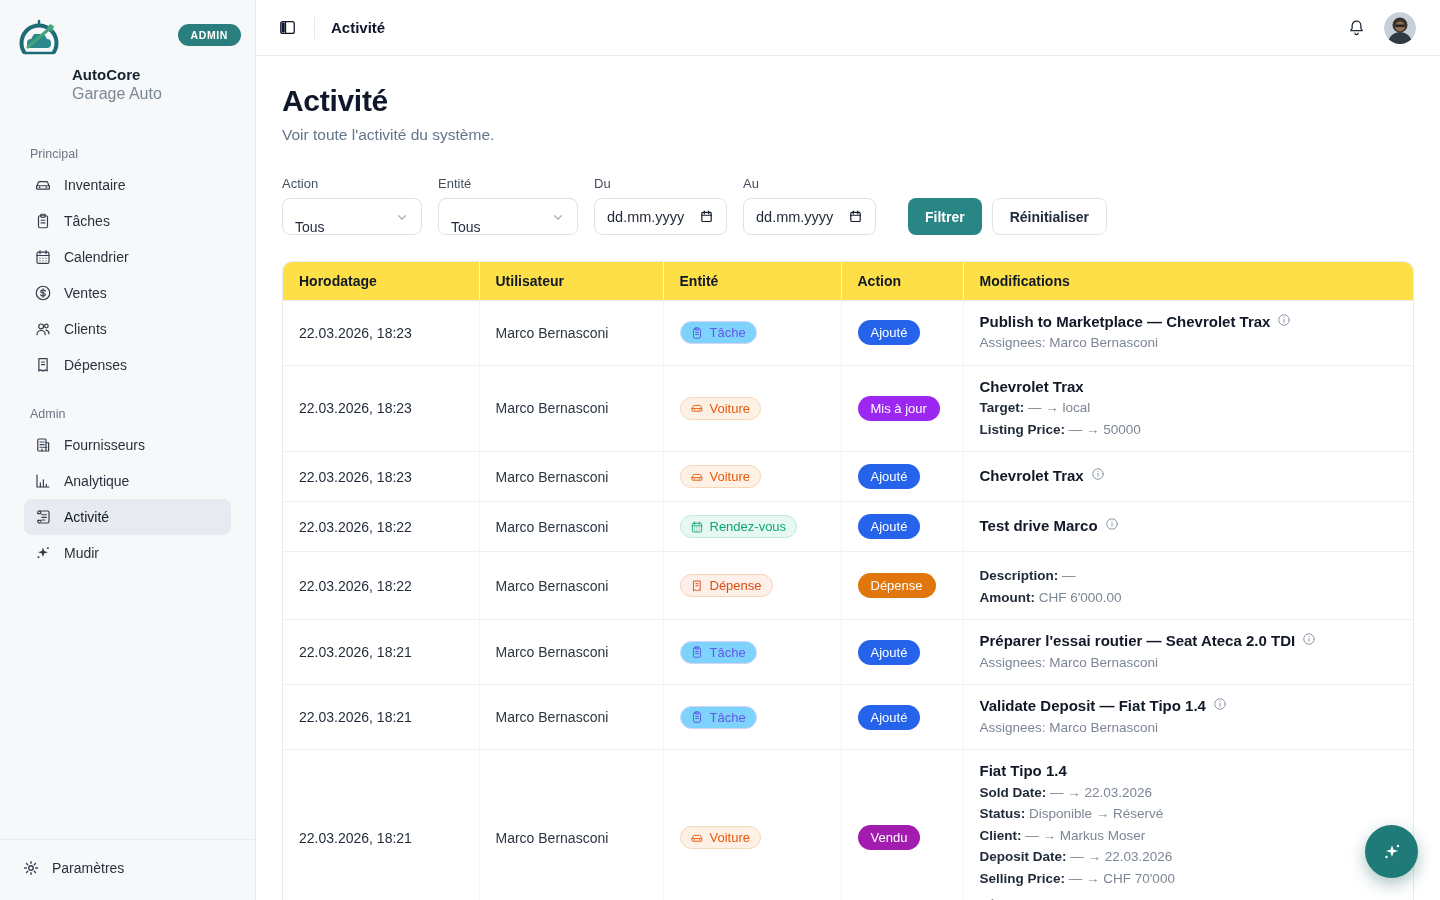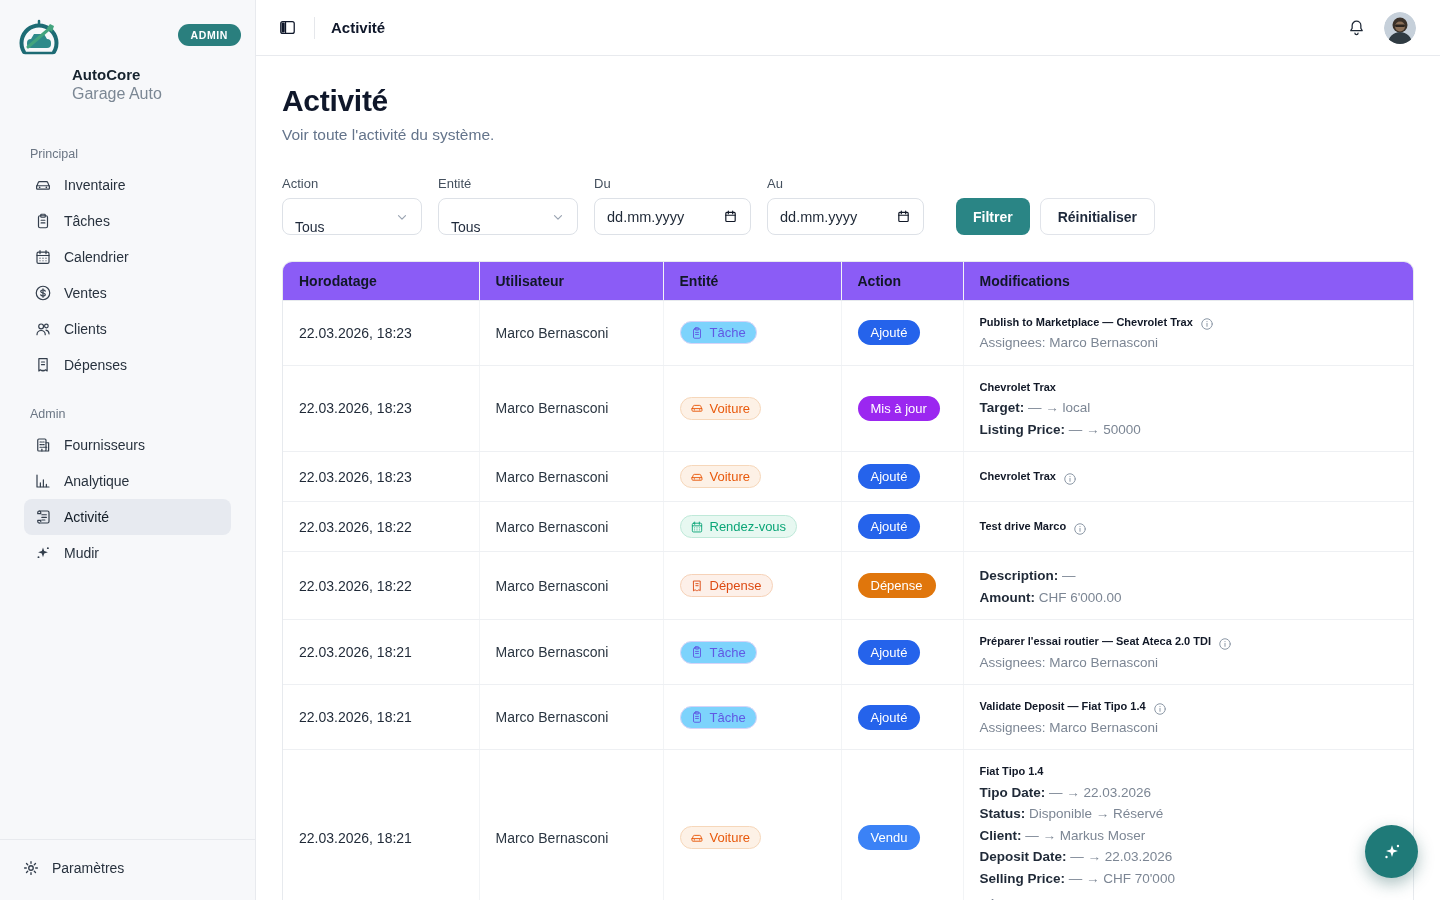--- a/index.html
+++ b/index.html
@@ -66,38 +66,38 @@
   .filters { display:flex; align-items:flex-end; gap:16px; margin-top:32px; }
   .filter-group { display:flex; flex-direction:column; gap:7px; }
   .filter-label { font-size:13px; color:#44505e; }
   .select-box, .date-box {
     height:37px; border:1px solid #dde1e7; border-radius:8px; background:#fff;
     display:flex; align-items:center; padding:0 12px; cursor:pointer;
   }
   .select-box { width:140px; justify-content:space-between; }
   .select-box .sel-val { font-size:14px; color:#1e293b;margin-top:20px; }
   .select-box svg { width:14px; height:14px; color:#9aa4b2; }
-  .date-box { width:157px; justify-content:space-between; }
+  .date-box { width:133px; justify-content:space-between; }
   .date-box .date-val { font-size:14.5px; color:#1f2937; font-family:"Liberation Sans",sans-serif; }
   .date-box svg { width:15px; height:15px; color:#111827; }
   .btn {
     height:37px; border-radius:8px; font-size:14px; font-weight:600; cursor:pointer;
     padding:0 17px; display:inline-flex; align-items:center;
   }
   .btn-primary { background:#2a8585; color:#fff; border:none; }
   .btn-secondary { background:#fff; color:#1e293b; border:1px solid #e1e4ea; margin-left:-6px; }
   .filters .btn-primary { margin-left:16px; }
   
   .table-wrap {
     margin-top:26px; border:1px solid #e7eaee; border-radius:10px 10px 0 0;
     overflow:hidden;
   }
   table { width:100%; border-collapse:collapse; table-layout:fixed; }
   thead th {
-    background:#8b5cf6; text-align:left; font-size:14px; font-weight:700; color:#111827;
+    background:#fde047; text-align:left; font-size:14px; font-weight:700; color:#111827;
     padding:10px 16px; border-bottom:1px solid #e7eaee; height:38px;
   }
   th + th, td + td { border-left:1px solid #f2f4f6; }
   tbody td {
     padding:12px 16px; border-bottom:1px solid #eef0f3; vertical-align:middle;
     font-size:14px; color:#1f2937; background:#fff;
   }
   td.cell-user { color:#2b3642; }
   
   .chip {
@@ -110,24 +110,24 @@
   .chip-rdv      { background:#e7f8f1; border-color:#bfe9d9; color:#0ca678; }
   .chip-depense  { background:#fdf0e9; border-color:#f6d2b8; color:#dd4a12; }
   
   .pill {
     display:inline-block; border-radius:999px; padding:5px 13px; font-size:13px;
     color:#fff; font-weight:500; white-space:nowrap;
   }
   .pill-ajoute   { background:#2563eb; }
   .pill-misajour { background:#9b27f0; }
   .pill-depense  { background:#e0760c; }
-  .pill-vendu    { background:#3b82f6; }
+  .pill-vendu    { background:#a21caf; }
   
   .mods { line-height:18.5px; }
-  .mod-title { font-size:11px; font-weight:700; color:#111827; display:flex; align-items:flex-end; gap:7px; }
+  .mod-title { font-size:15px; font-weight:700; color:#111827; display:flex; align-items:flex-start; gap:7px; }
   .mod-title .info-ic { display:inline-flex; color:#8b97a5; }
   .mod-title .info-ic svg { width:14px; height:14px; }
   .mod-line { font-size:13.5px; color:#7c8694; margin-top:3px; }
   .mod-line b { color:#1f2937; font-weight:700; }
   .mod-more { font-size:13.5px; color:#7c8694; margin-top:7px; }
   
   .fab {
     position:fixed; right:22px; bottom:22px; width:53px; height:53px; border-radius:50%;
     background:#1f7a78; border:none; cursor:pointer; box-shadow:0 6px 16px rgba(20,80,80,.35);
     display:flex; align-items:center; justify-content:center; color:#fff;
@@ -592,21 +592,21 @@
                       <circle cx="16.5" cy="15.2" r="1.1" fill="currentColor" stroke="none"></circle>
                     </svg>
                   </span>Voiture</span>
     </td>
     <td>
       <span class="pill pill-vendu">Vendu</span>
     </td>
     <td>
                 <div class="mods">
                   <div class="mod-title">Fiat Tipo 1.4</div>
-                  <div class="mod-line"><b>Tipo Date:</b> — → 22.03.2026</div>
+                  <div class="mod-line"><b>Sold Date:</b> — → 22.03.2026</div>
                   <div class="mod-line"><b>Status:</b> Disponible → Réservé</div>
                   <div class="mod-line"><b>Client:</b> — → Markus Moser</div>
                   <div class="mod-line"><b>Deposit Date:</b> — → 22.03.2026</div>
                   <div class="mod-line"><b>Selling Price:</b> — → CHF 70'000</div>
                   <div class="mod-more">+4 more</div>
                 </div>
               </td>
   </tr>
           </tbody>
       </table>

